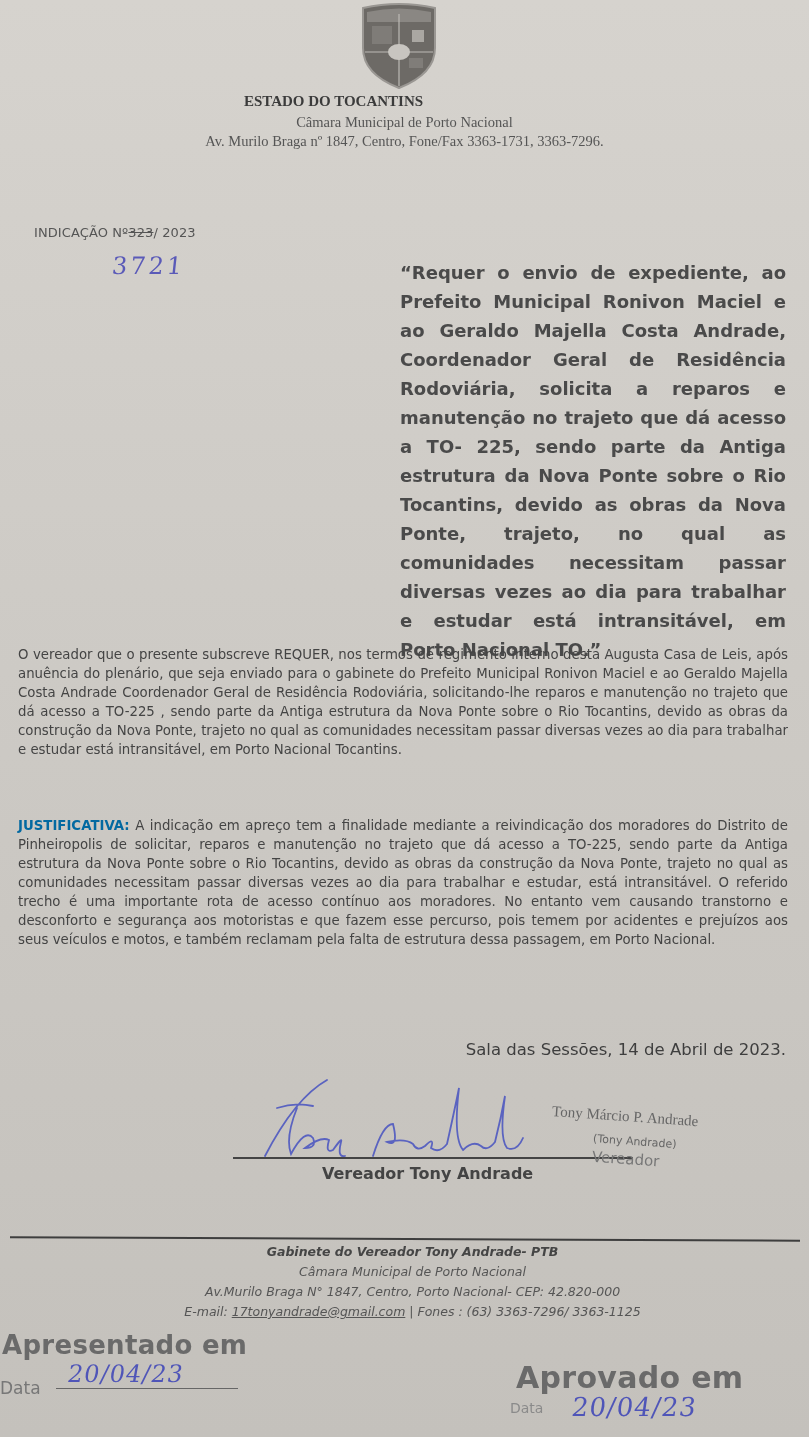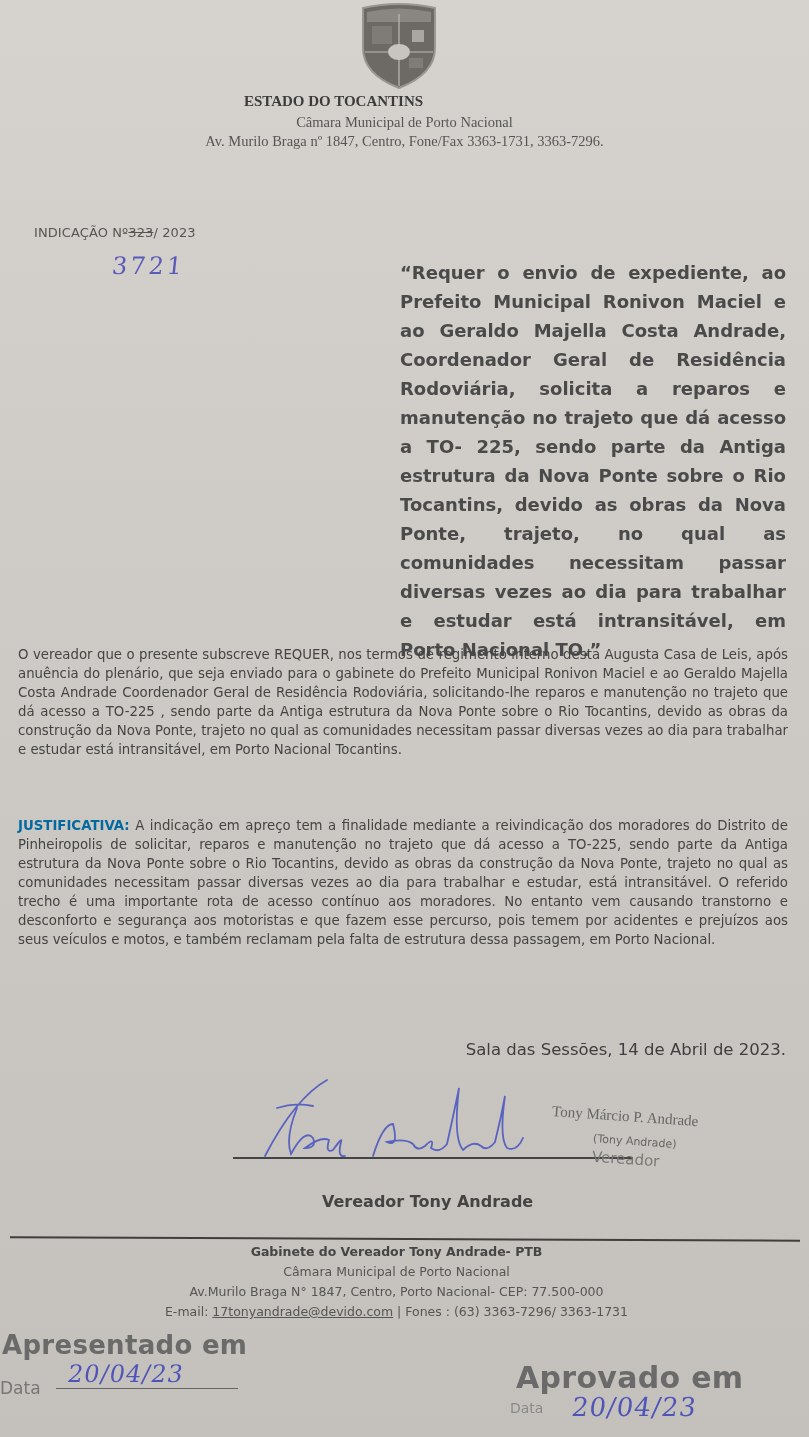--- a/index.html
+++ b/index.html
@@ -32,28 +32,28 @@
     .para { left: 18px; width: 770px; font-size: 13.3px; line-height: 19px; color: #444; text-align: justify; }
     #para-requer { top: 645px; }
     #para-just { top: 816px; }
     #para-just b { color: #0369a1; }
 
     #sala { left: 420px; width: 366px; top: 1040px; text-align: right; font-size: 16.5px; font-weight: normal; color: #3e3e3e; }
 
     
     #sig-line { left: 233px; top: 1157px; width: 400px; height: 0; border-top: 2px solid #444; }
     #sig-hand { left: 255px; top: 1078px; width: 280px; height: 80px; }
-    #sig-name { left: 322px; top: 1164px; font-size: 16px; font-weight: bold; color: #444; margin-top: 28px; }
+    #sig-name { left: 322px; top: 1164px; font-size: 16px; font-weight: bold; color: #444; }
     #stamp-name { left: 552px; top: 1108px; font-size: 15px; color: #666; font-family: "Liberation Serif", serif; transform: rotate(4deg); }
     #stamp-nick { left: 593px; top: 1135px; font-size: 11px; color: #666; transform: rotate(4deg); }
     #stamp-role { left: 592px; top: 1150px; font-size: 15px; color: #777; transform: rotate(4deg); }
 
     
     #footer-line { left: 10px; top: 1238px; width: 790px; height: 0; border-top: 2.5px solid #3e3e3e; transform: rotate(0.25deg); }
-    .footer { left: 0; width: 793px; text-align: center; font-size: 12.5px; color: #555; }
+    .footer { left: 16px; width: 793px; text-align: center; font-size: 12.5px; color: #555; font-style: italic; }
     #ft-gab { top: 1244px; font-weight: bold; color: #454545; }
     #ft-cam { top: 1264px; }
     #ft-addr { top: 1284px; }
     #ft-contact { top: 1304px; }
     #ft-contact a { color: #555; text-decoration: underline; }
 
     
     #stamp-apres { left: 2px; top: 1330px; font-size: 26px; font-weight: bold; color: #6a6a6a; font-family: "DejaVu Sans", sans-serif; letter-spacing: 0.3px; }
     #stamp-apres-data-label { left: 0; top: 1378px; font-size: 17px; color: #777; font-family: "DejaVu Sans", sans-serif; }
     #stamp-apres-line { left: 56px; top: 1388px; width: 182px; border-top: 1.5px solid #666; }
@@ -96,22 +96,22 @@
 </svg>
 <div id="sig-line" class="abs"></div>
 <div id="sig-name" class="abs sans">Vereador Tony Andrade</div>
 <div id="stamp-name" class="abs">Tony Márcio P. Andrade</div>
 <div id="stamp-nick" class="abs sans">(Tony Andrade)</div>
 <div id="stamp-role" class="abs sans">Vereador</div>
 
 <div id="footer-line" class="abs"></div>
 <div id="ft-gab" class="abs footer sans">Gabinete do Vereador Tony Andrade- PTB</div>
 <div id="ft-cam" class="abs footer sans">Câmara Municipal de Porto Nacional</div>
-<div id="ft-addr" class="abs footer sans">Av.Murilo Braga N° 1847, Centro, Porto Nacional- CEP: 77.500-000</div>
-<div id="ft-contact" class="abs footer sans"><span>E-mail: </span><a>17tonyandrade@devido.com</a><span>  | Fones : (63) 3363-7296/ 3363-1731</span></div>
+<div id="ft-addr" class="abs footer sans">Av.Murilo Braga N° 1847, Centro, Porto Nacional- CEP: 42.820-000</div>
+<div id="ft-contact" class="abs footer sans"><span>E-mail: </span><a>17tonyandrade@gmail.com</a><span>  | Fones : (63) 3363-7296/ 3363-1125</span></div>
 
 <div id="stamp-apres" class="abs">Apresentado em</div>
 <div id="stamp-apres-data-label" class="abs">Data</div>
 <div id="stamp-apres-line" class="abs"></div>
 <div id="stamp-apres-date" class="abs">20/04/23</div>
 
 <div id="stamp-aprov" class="abs">Aprovado em</div>
 <div id="stamp-aprov-data-label" class="abs">Data</div>
 <div id="stamp-aprov-date" class="abs">20/04/23</div>
 

